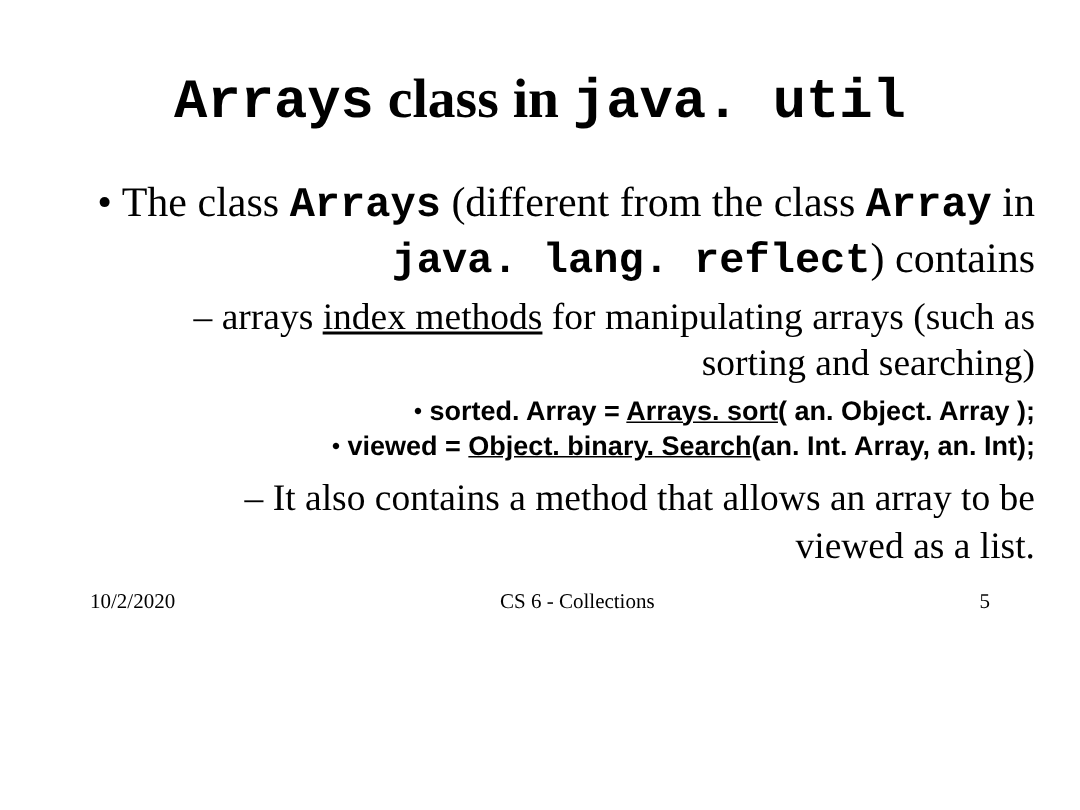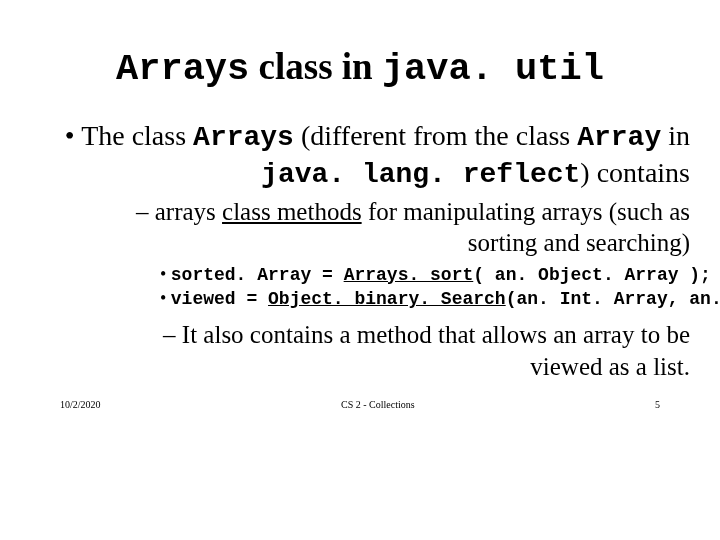--- a/index.html
+++ b/index.html
@@ -65,41 +65,41 @@
     content: "– ";
   }
 
   ul.level3 {
     list-style: none;
     padding: 0;
     margin: 4px 0 8px 30px;
   }
   ul.level3 > li {
     font-size: 18px;
-    font-family: Liberation Mono, monospace;
+    font-family: Liberation Sans, sans-serif;
     font-weight: bold;
     line-height: 1.3;
     padding-left: 18px;
     text-indent: -18px;
     margin: 0 0;
     white-space: nowrap;
   }
   ul.level3 > li::before {
     content: "• ";
     font-family: "Times New Roman", Times, serif;
     font-weight: normal;
   }
   .u { text-decoration: underline; }
 
   .footer {
     position: absolute;
     bottom: 22px;
     left: 0;
     width: 720px;
-    font-size: 10px;
+    font-size: 14px;
     display: flex;
     justify-content: space-between;
     box-sizing: border-box;
     padding: 0 60px;
   }
 </style>
 </head>
 <body>
 
 <div class="slide">
@@ -107,34 +107,34 @@
   <h1 class="title">
     <span class="mono">Arrays</span><span> class in </span><span class="mono">java. util</span>
   </h1>
 
   <ul class="level1">
     <li>
       <span>The class </span><span class="mono b">Arrays</span><span>  (different from the class </span><span class="mono b">Array</span><span> in </span><span class="mono b">java. lang. reflect</span><span>) contains</span>
 
       <ul class="level2">
         <li>
-          <span>arrays </span><span class="u">class methods</span><span> for manipulating arrays (such as sorting and searching)</span>
+          <span>arrays </span><span class="u">index methods</span><span> for manipulating arrays (such as sorting and searching)</span>
 
           <ul class="level3">
             <li><span>sorted. Array = </span><span class="u">Arrays. sort</span><span>( an. Object. Array );</span></li>
             <li><span>viewed = </span><span class="u">Object. binary. Search</span><span>(an. Int. Array, an. Int);</span></li>
           </ul>
         </li>
 
         <li>
           <span>It also contains a method that allows an array to be viewed as a list.</span>
         </li>
       </ul>
     </li>
   </ul>
 
   <div class="footer">
     <span>10/2/2020</span>
-    <span>CS 2 - Collections</span>
+    <span>CS 6 - Collections</span>
     <span>5</span>
   </div>
 
 </div>
 
 </body></html>

